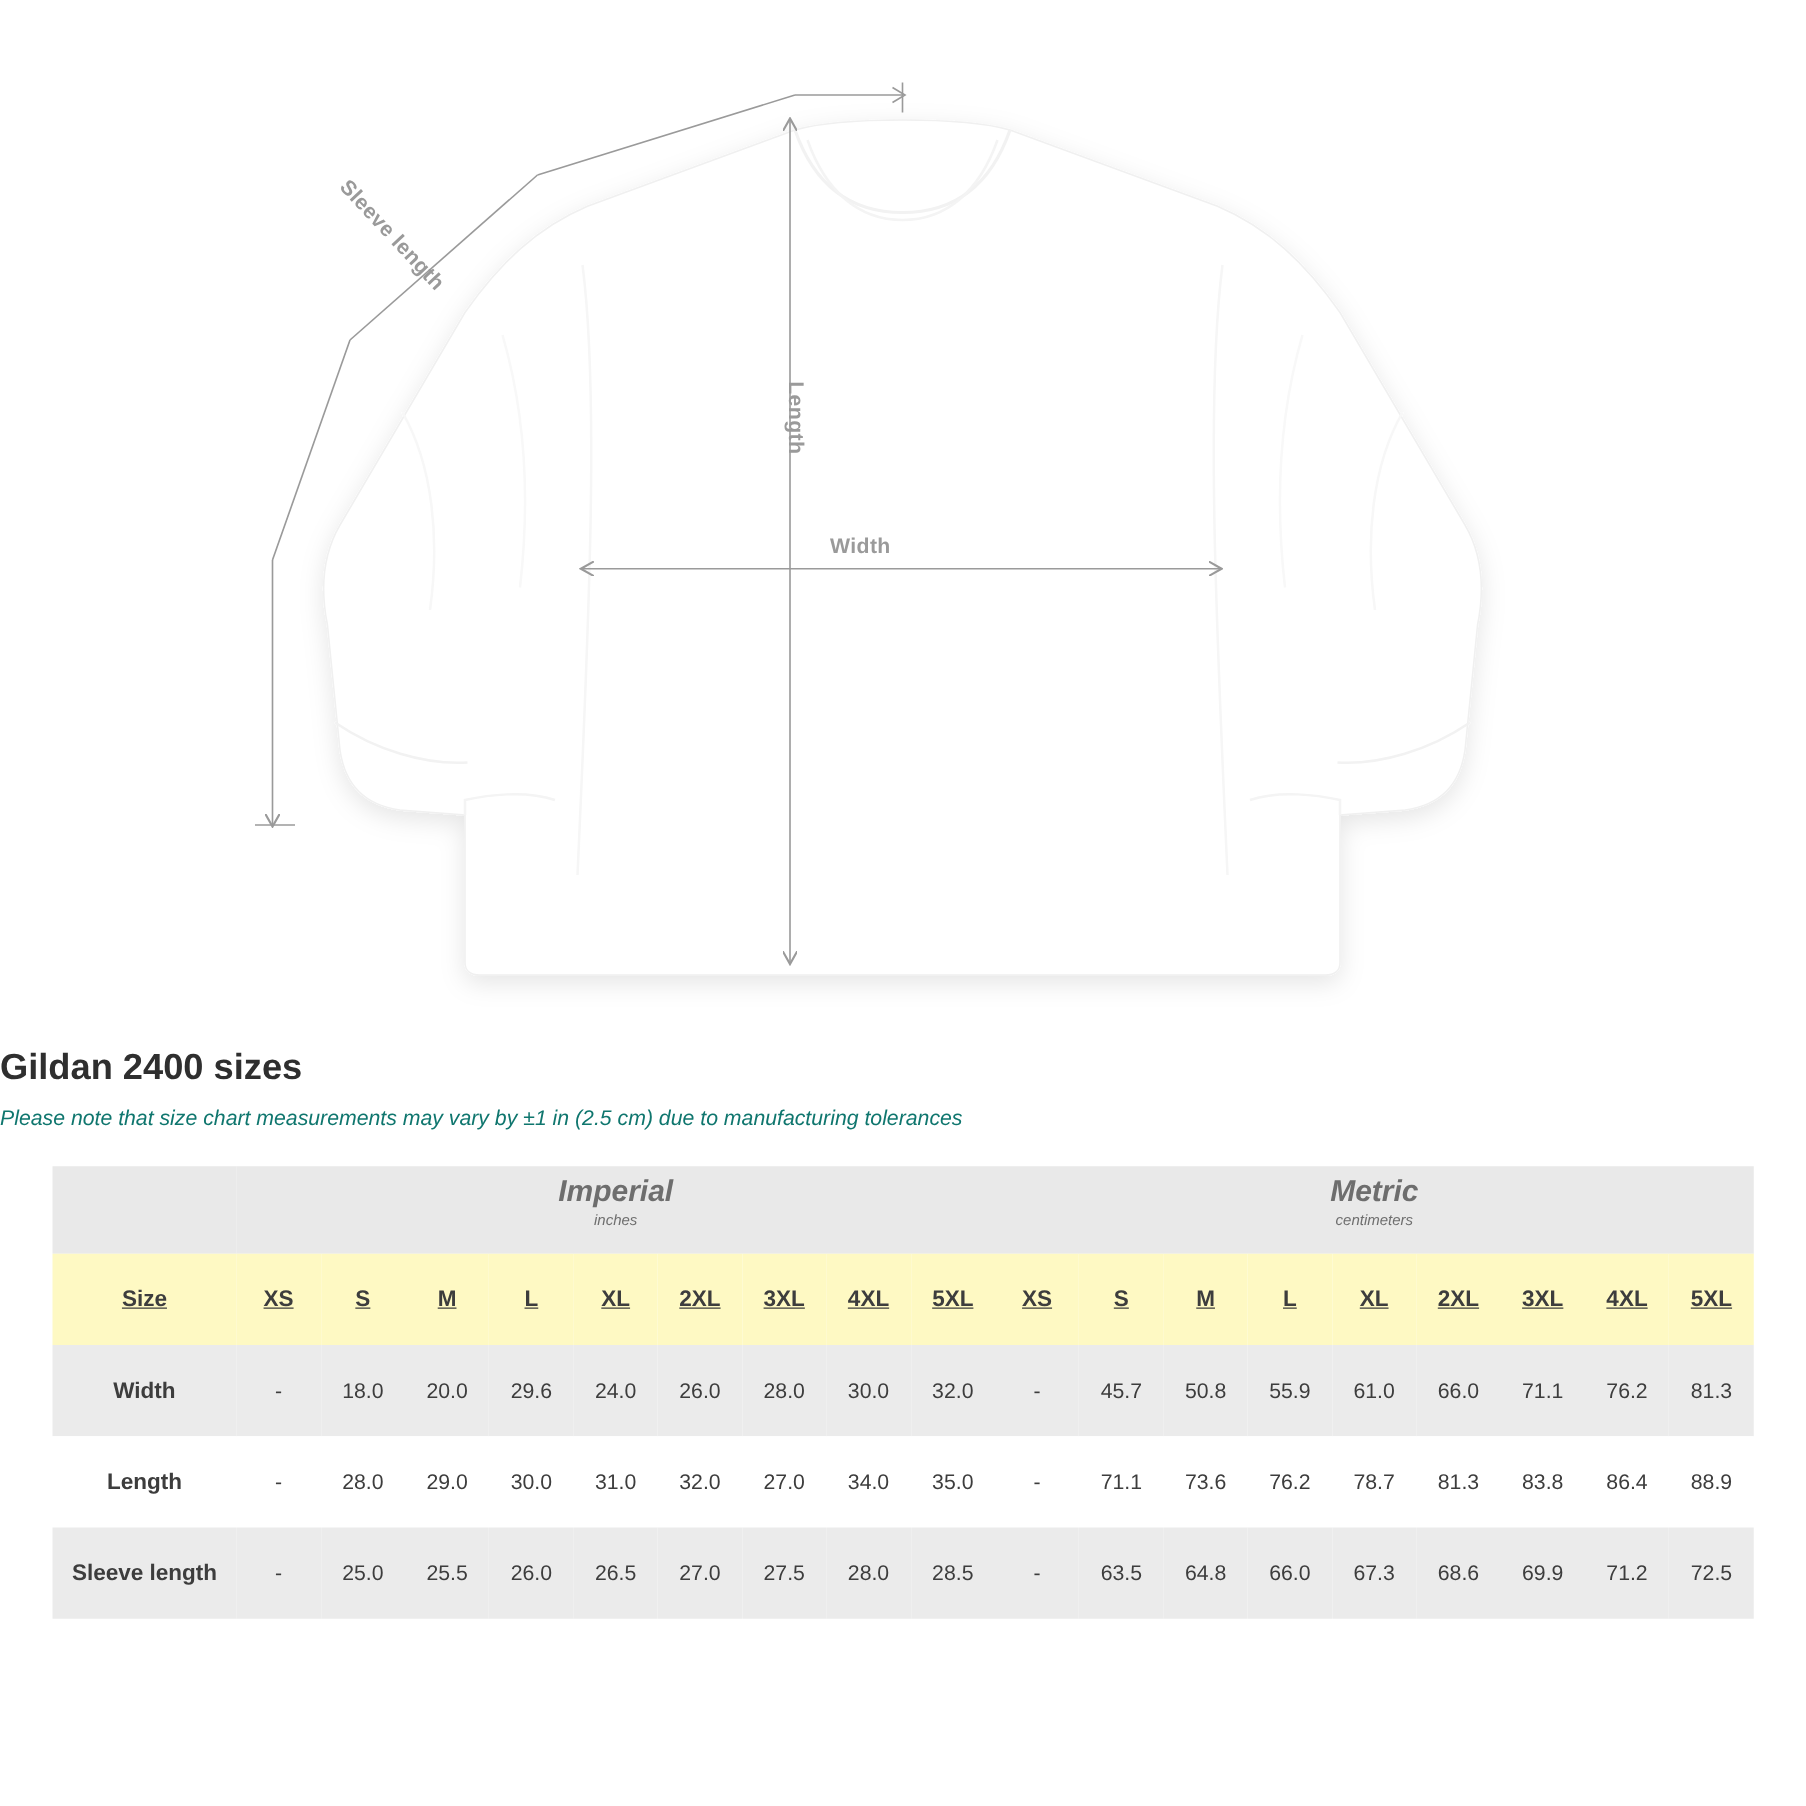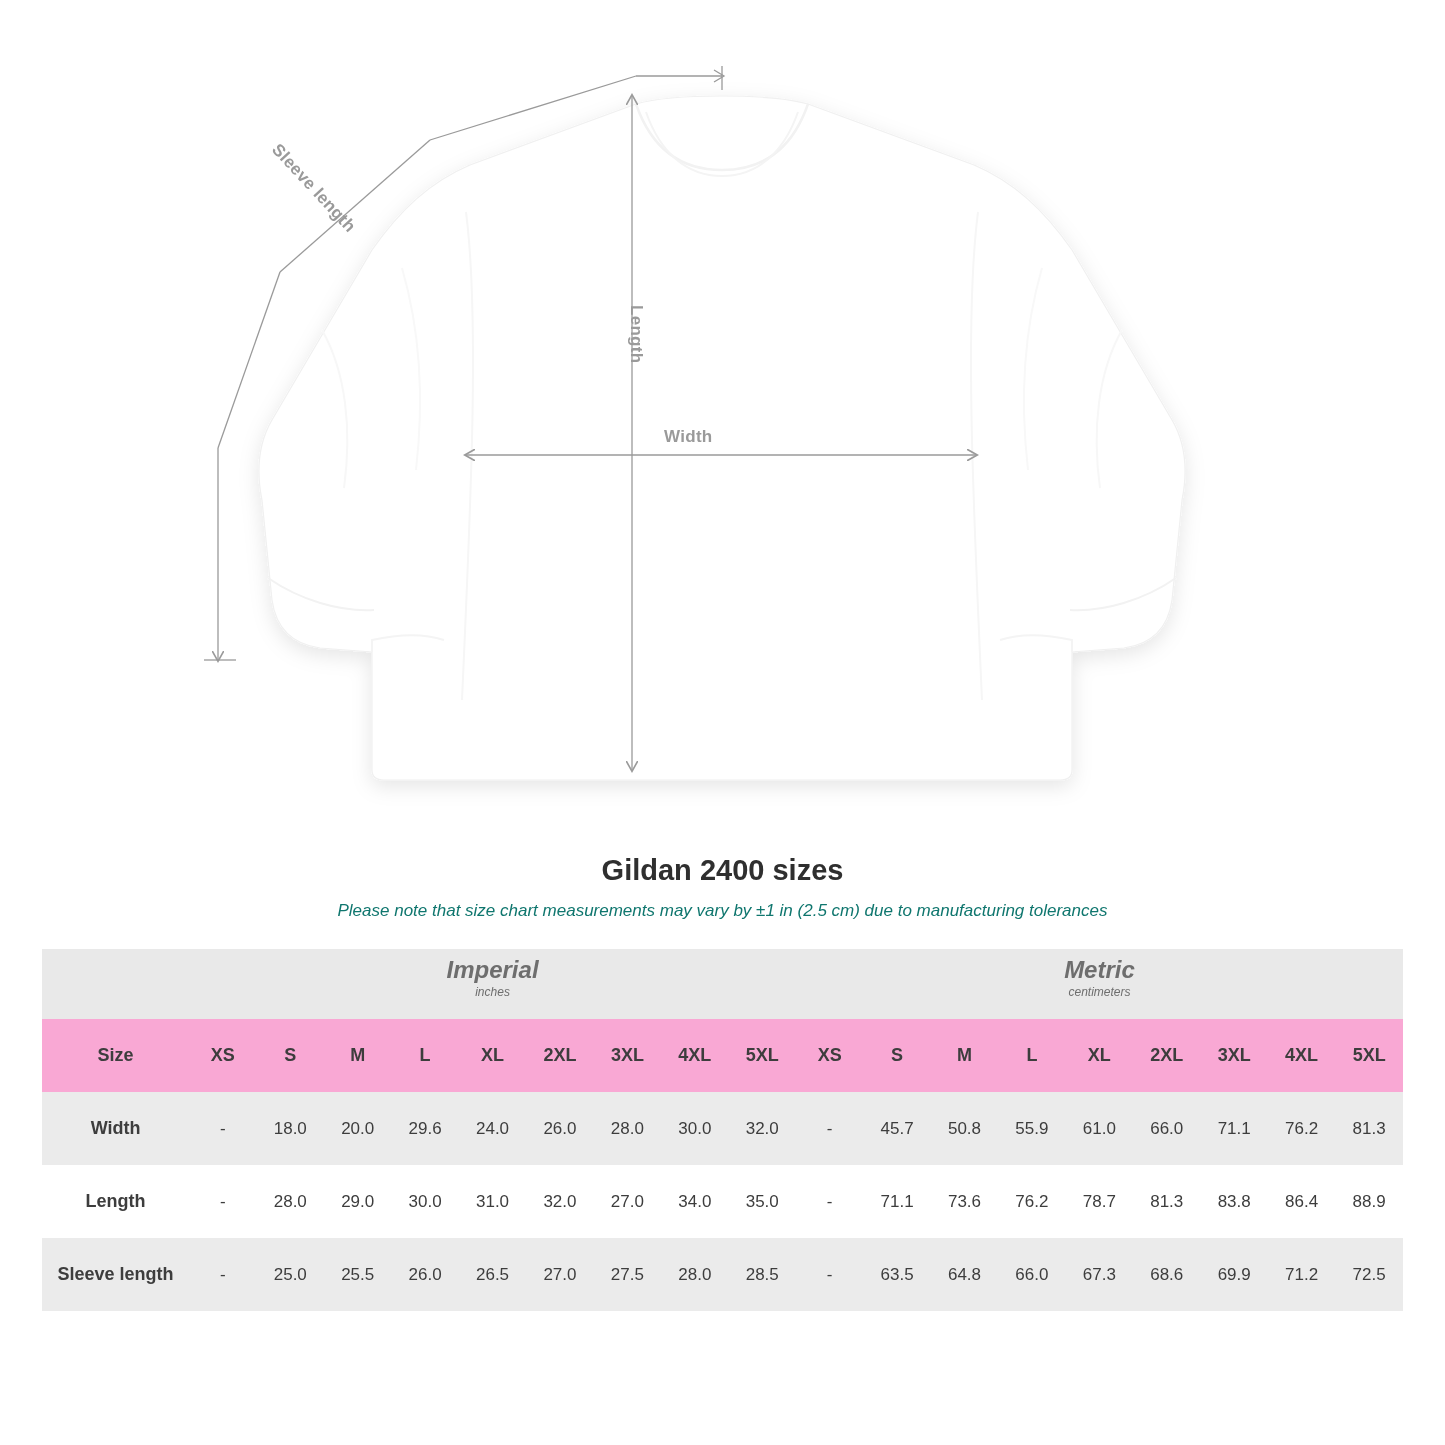--- a/index.html
+++ b/index.html
@@ -49,22 +49,22 @@
     white-space: nowrap;
   }
   #label-width {
     left: 664px;
     top: 427px;
     white-space: nowrap;
   }
 
   
   #title-block {
-    text-align: center;
-    margin-top: 24px;
+    text-align: left;
+    margin-top: 8px;
   }
   #chart-title {
     font-size: 29px;
     font-weight: bold;
     color: #2f2f2f;
     margin: 0 0 14px 0;
   }
   #chart-note {
     font-size: 17px;
     font-style: italic;
@@ -112,23 +112,24 @@
   tbody tr.row-even td { background: #ebebeb; }
   tbody tr td.rowhead {
     font-weight: bold;
     font-size: 18px;
   }
   thead.size-head td {
     text-align: center;
     font-weight: bold;
     font-size: 18px;
     color: #3d3d3d;
-    background: #f9a8d4;
+    background: #fef9c3;
     padding: 26px 0;
     border: none;
+    text-decoration: underline;
   }
   thead.size-head td.rowhead { font-size: 18px; }
   col.c-label { width: 12.0%; }
   col.c-cell  { width: 5.5%; }
 </style>
 </head>
 <body>
 
 <div id="illustration">
   <svg id="shirt-svg" width="1445" height="830" viewBox="0 0 1445 830">

